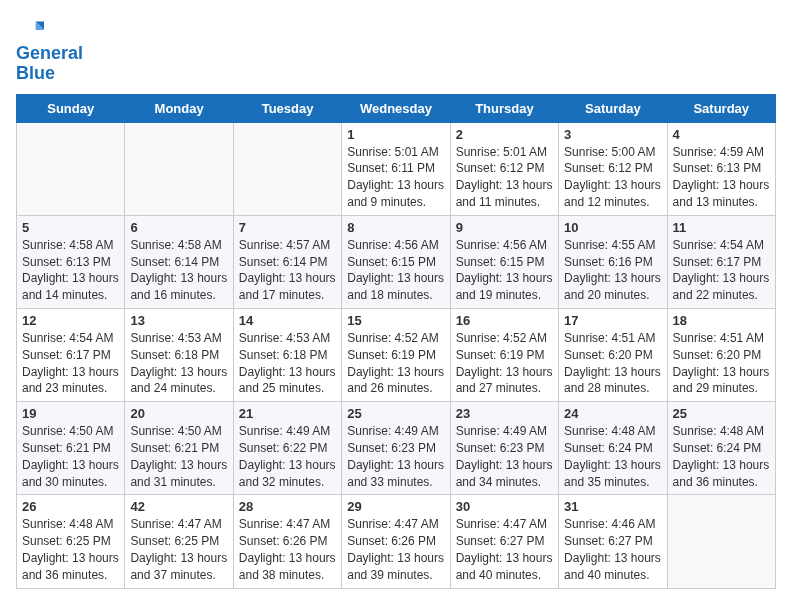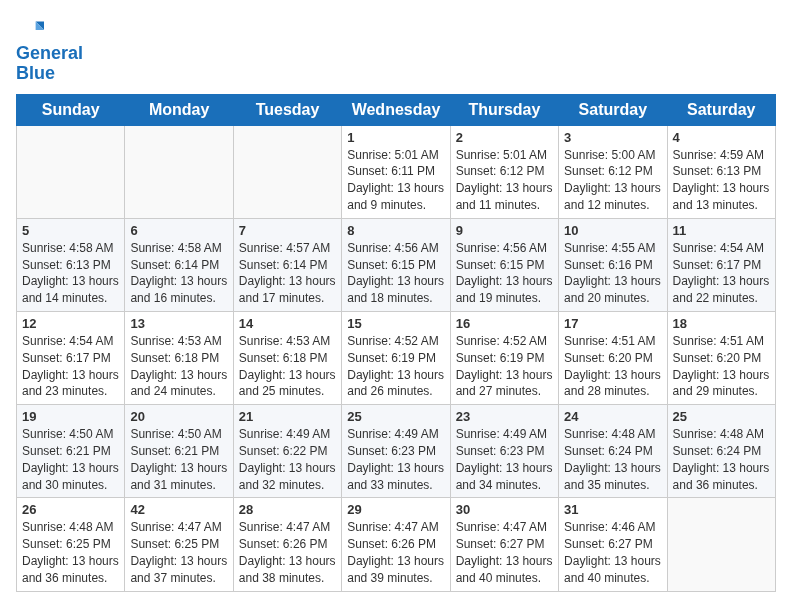--- a/index.html
+++ b/index.html
@@ -49,21 +49,21 @@
     table {
       width: 100%;
       border-collapse: collapse;
       table-layout: fixed;
     }
     th {
       background-color: #1a6fba;
       color: #fff;
       text-align: center;
       padding: 6px 4px;
-      font-size: 16px;
+      font-size: 13px;
       font-weight: bold;
       border: 1px solid #1a6fba;
     }
     td {
       border: 1px solid #ccc;
       vertical-align: top;
       padding: 4px 5px;
       font-size: 10.5px;
       color: #333;
       height: 85px;

